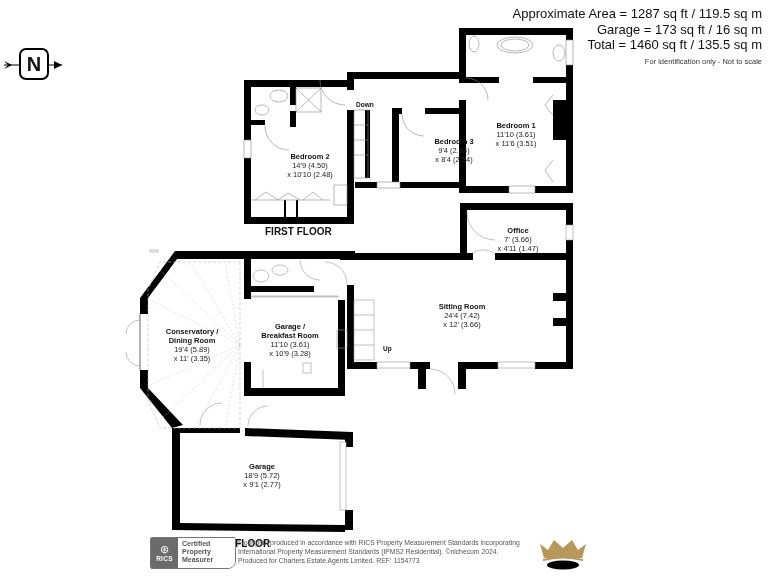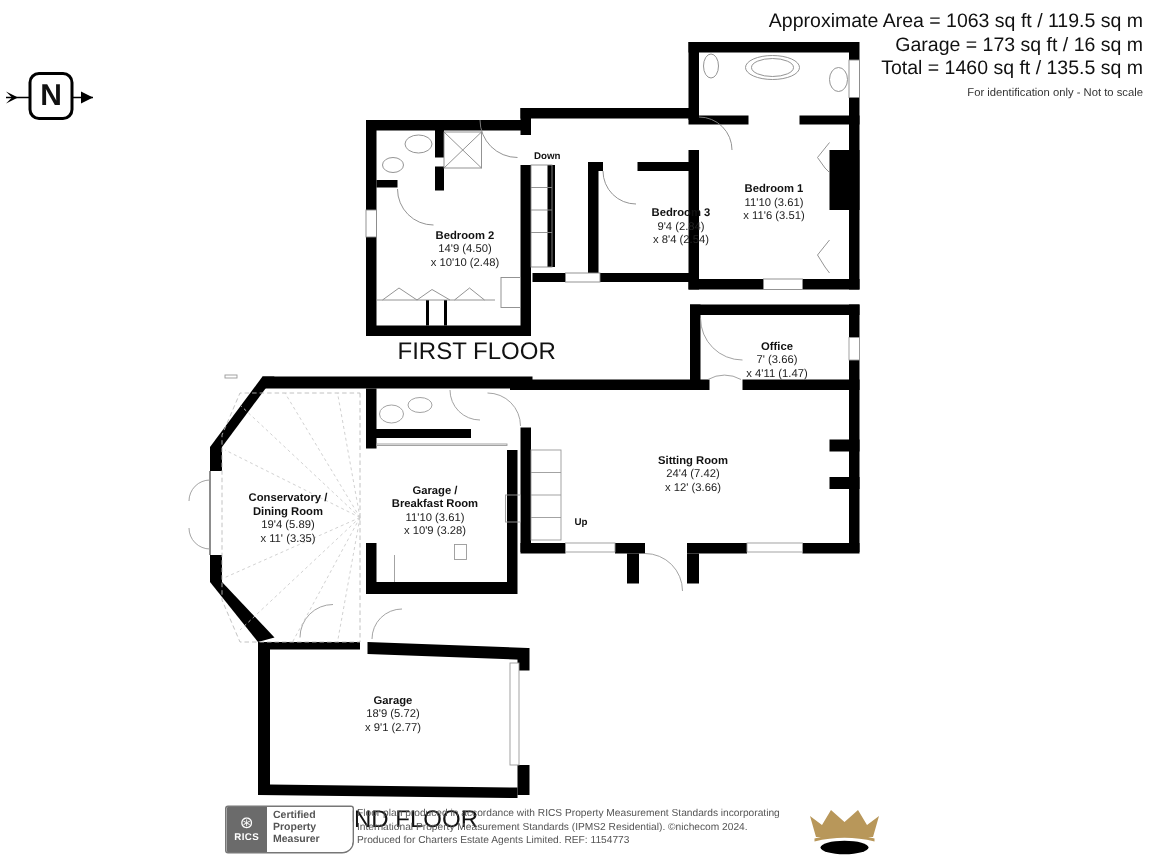--- a/index.html
+++ b/index.html
@@ -4,21 +4,21 @@
 <style>
   html, body { margin:0; padding:0; background:#ffffff; }
   body { width:768px; height:576px; position:relative; overflow:hidden; font-family:"Liberation Sans", sans-serif; color:#111; }
   .abs { position:absolute; }
   #plan { position:absolute; left:0; top:0; width:768px; height:576px; }
   .area-block { position:absolute; right:6px; top:6px; text-align:right; }
   .area-line { font-size:13px; line-height:15.5px; color:#111; }
   .area-note { font-size:7.5px; color:#333; margin-top:4px; }
   .room-label { position:absolute; text-align:center; font-size:7.5px; line-height:9px; color:#222; transform:translateX(-50%); white-space:nowrap; }
   .room-label .name { font-weight:bold; color:#111; }
-  .floor-label { position:absolute; font-weight:normal; font-size:16px; color:#111;padding-left:20px; }
+  .floor-label { position:absolute; font-weight:bold; font-size:10px; color:#111;padding-left:20px; }
   .small-label { position:absolute; font-size:6.5px; font-weight:bold; color:#111; }
   .rics-badge { position:absolute; left:150px; top:537px; width:84px; height:30px; display:flex; border:1px solid #777; border-radius:2px 2px 8px 2px; overflow:hidden; }
   .rics-left { width:27px; background:#6b6b6b; color:#fff; display:flex; flex-direction:column; align-items:center; justify-content:center; }
   .rics-left .sym { font-size:11px; line-height:11px; }
   .rics-left .txt { font-size:6.5px; font-weight:bold; letter-spacing:0.3px; }
   .rics-right { flex:1; background:#fff; color:#555; font-weight:bold; font-size:7px; line-height:8px; padding:2px 0 0 4px; }
   .footer-text { position:absolute; left:238px; top:538px; font-size:6.8px; line-height:9px; color:#555; width:300px; }
   .compass { position:absolute; left:4px; top:45px; width:60px; height:40px; }
 </style>
 </head>
@@ -167,21 +167,21 @@
   <svg width="60" height="40" viewBox="0 0 60 40">
     <line x1="0" y1="20" x2="58" y2="20" stroke="#000" stroke-width="1"></line>
     <polygon points="0,16 8,20 0,24 4,20" fill="#000"></polygon>
     <polygon points="50,16 58,20 50,24" fill="#000"></polygon>
     <rect x="16" y="4" width="28" height="30" rx="6" ry="6" fill="#fff" stroke="#000" stroke-width="2"></rect>
   </svg>
   <div class="abs" style="left:20px;top:6px;width:20px;text-align:center;font-weight:bold;font-size:20px;line-height:26px;">N</div>
 </div>
 
 <div class="area-block">
-  <div class="area-line">Approximate Area = 1063 sq ft / 119.5 sq m</div>
+  <div class="area-line">Approximate Area = 1287 sq ft / 119.5 sq m</div>
   <div class="area-line">Garage = 173 sq ft / 16 sq m</div>
   <div class="area-line">Total = 1460 sq ft / 135.5 sq m</div>
   <div class="area-note">For identification only - Not to scale</div>
 </div>
 
 <div class="room-label" style="left:310px;top:152px;">
   <div class="name">Bedroom 2</div>
   <div>14'9 (4.50)</div>
   <div>x 10'10 (2.48)</div>
 </div>

